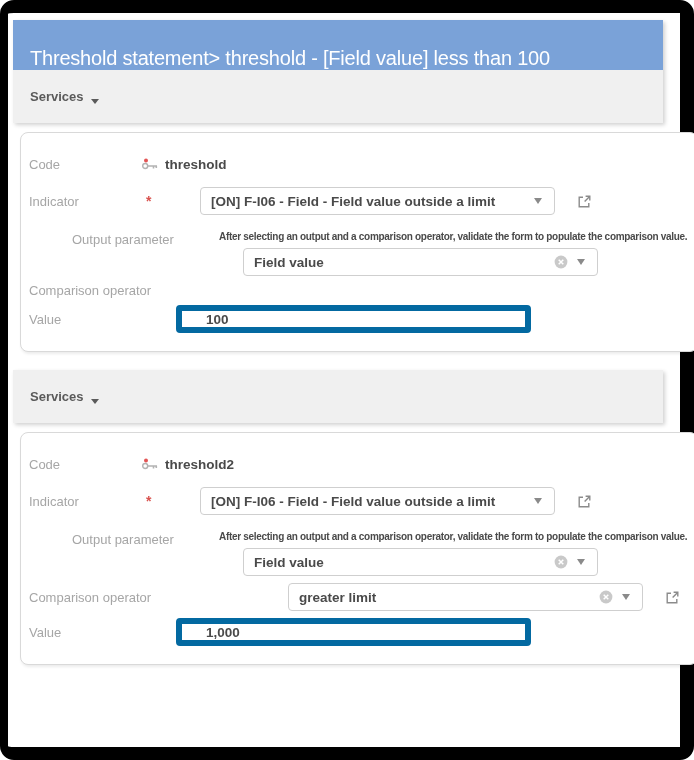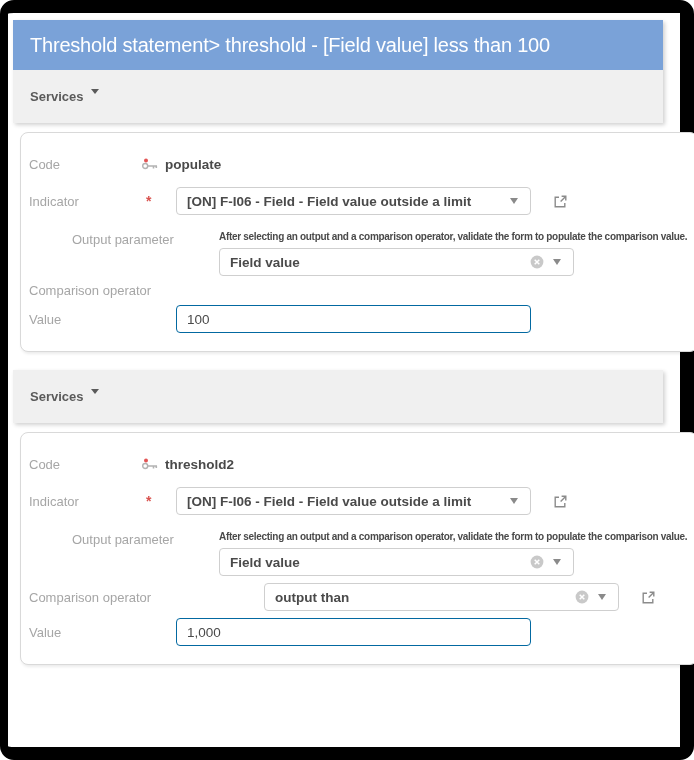--- a/index.html
+++ b/index.html
@@ -18,36 +18,36 @@
     background:#ffffff;
   }
   .content{
     padding:7px 0 0 5px;
   }
   .panel{ width:650px; margin-bottom:18px; }
   .panel-top{ box-shadow:2px 2px 4px rgba(0,0,0,0.18); }
   .panel-header{
     height:50px;
     background:#7aa2d8;
-    display:flex;align-items:center;
+    display:flex;align-items:flex-end;
     padding-left:17px;
   }
   .panel-title{
     margin:0;
     font-size:20px;font-weight:400;letter-spacing:-0.2px;
     color:#ffffff;
   }
   .services-bar{
     height:53px;
     background:#f0f0f0;
     display:flex;align-items:center;
     padding-left:17px;
   }
   .services-btn{
-    display:flex;align-items:flex-start;gap:7px;
+    display:flex;align-items:flex-end;gap:7px;
     background:none;border:none;padding:0;cursor:pointer;
     font-family:"Liberation Sans", sans-serif;
     font-size:13px;font-weight:600;color:#5a5a5a;
   }
   .caret-down{
     width:0;height:0;
     border-left:4.5px solid transparent;
     border-right:4.5px solid transparent;
     border-top:5.5px solid #5a5a5a;
     display:inline-block;
@@ -80,20 +80,21 @@
   .required-star{ color:#d9534f;font-size:14px;font-weight:700;line-height:1;padding-left:5px; }
   .selectbox{
     box-sizing:border-box;
     width:355px;height:28px;
     border:1px solid #cfcfcf;border-radius:4px;
     background:#ffffff;
     display:flex;align-items:center;
     padding:0 12px 0 10px;
     font-size:13.5px;font-weight:600;color:#4a4a4a;
     cursor:pointer;
+    margin-left:24px;
   }
   .sel-icons{ margin-left:auto; display:flex;align-items:center;gap:9px; }
   .sel-caret{
     width:0;height:0;
     border-left:4.5px solid transparent;
     border-right:4.5px solid transparent;
     border-top:6px solid #8a8a8a;
   }
   .clear-icon{ width:14px;height:14px;display:inline-flex;cursor:pointer; }
   .ext-link{
@@ -105,24 +106,24 @@
   .output-field{ flex-direction:column; align-items:flex-start; }
   .helper-text{
     font-size:10px;font-weight:600;letter-spacing:-0.3px;
     color:#4a4a4a;white-space:nowrap;
     margin:0 16px 6px 0;
   }
   .row-comparison{ margin-bottom:7px;gap:44px; }
   .textinput{
     box-sizing:border-box;
     width:355px;height:28px;
-    border:1px solid #0369a1;border-radius:4px;
-    padding:0 10px;
+    border:6px solid #0369a1;border-radius:4px;
+    padding:0 24px;
     font-family:"Liberation Sans", sans-serif;
-    font-size:13.5px;font-weight:400;color:#4a4a4a;
+    font-size:13.5px;font-weight:700;color:#4a4a4a;
     outline:none;
   }
   .key-icon{ display:inline-flex; }
 </style>
 </head>
 <body>
 
 <div class="frame">
   <div class="content">
 
@@ -144,21 +145,21 @@
         <div class="row row-code">
           <div class="row-label">Code</div>
           <div class="code-wrap">
             <span class="key-icon">
               <svg width="18" height="13" viewBox="0 0 18 13">
                 <circle cx="4.2" cy="8" r="2.5" fill="none" stroke="#b3b3b3" stroke-width="1.4"></circle>
                 <path d="M6.8 8 H16 M12.5 8 v2.6 M15.3 8 v2" fill="none" stroke="#b3b3b3" stroke-width="1.6"></path>
                 <circle cx="5" cy="2.4" r="2" fill="#e25555"></circle>
               </svg>
             </span>
-            <span class="code-value">populate</span>
+            <span class="code-value">threshold</span>
           </div>
         </div>
 
         <div class="row row-indicator">
           <div class="row-label">Indicator</div>
           <div class="row-marker">
             <span class="required-star">*</span>
           </div>
           <div class="row-field">
             <div class="selectbox">
@@ -279,21 +280,21 @@
               </span>
             </div>
           </div>
         </div>
 
         <div class="row row-comparison">
           <div class="row-label">Comparison operator</div>
           <div class="row-marker"></div>
           <div class="row-field">
             <div class="selectbox">
-              <span>output than</span>
+              <span>greater limit</span>
               <span class="sel-icons">
                 <span class="clear-icon">
                   <svg width="14" height="14" viewBox="0 0 14 14">
                     <circle cx="7" cy="7" r="6.4" fill="#c9c9c9"></circle>
                     <path d="M4.7 4.7 L9.3 9.3 M9.3 4.7 L4.7 9.3" stroke="#ffffff" stroke-width="1.5"></path>
                   </svg>
                 </span>
                 <span class="sel-caret"></span>
               </span>
             </div>

